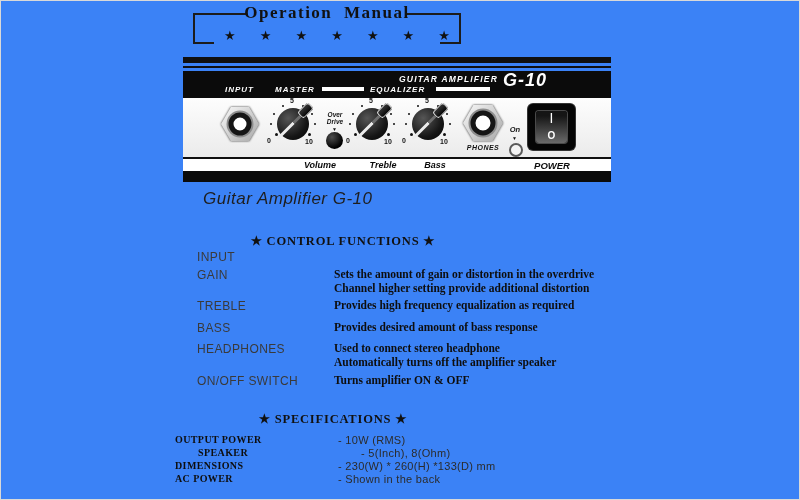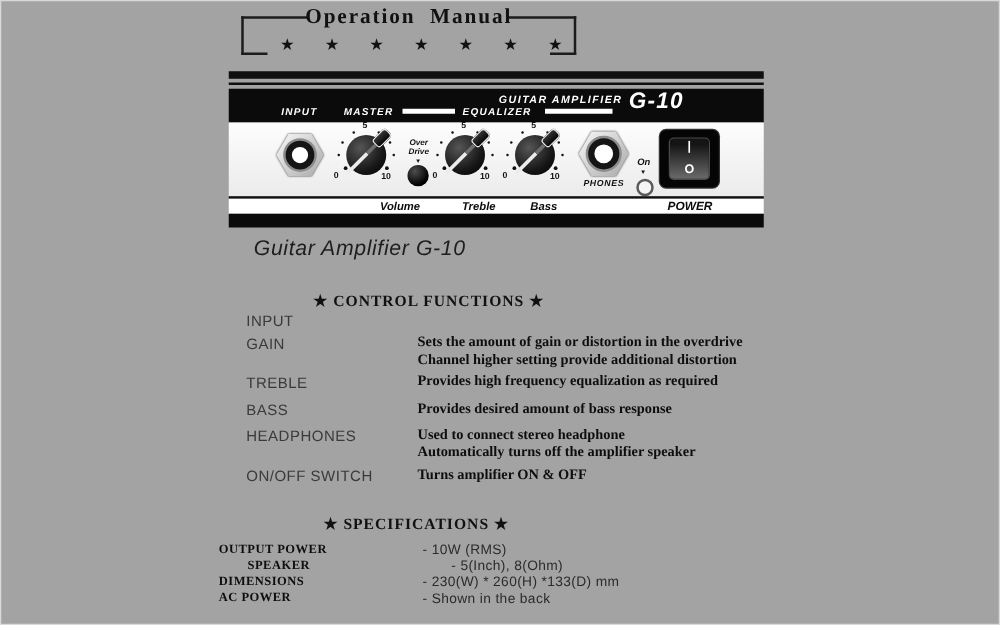--- a/index.html
+++ b/index.html
@@ -1,16 +1,16 @@
 <!DOCTYPE html>
 <html><head>
 <meta charset="utf-8">
 <style>
   html,body{margin:0;padding:0;background:#fff;}
-  .page{position:relative;width:800px;height:500px;background:#a3a3a3;overflow:hidden;
+  .page{position:relative;width:800px;height:500px;background:#3b82f6;overflow:hidden;
         font-family:"Liberation Sans",sans-serif;color:#111;outline:1px solid #d9d9d9;outline-offset:-1px;}
 
   
   .hdr-line{position:absolute;background:#1c1c1c;}
   .hdr-title{position:absolute;left:193px;top:3px;width:268px;text-align:center;
              font-family:"Liberation Serif",serif;font-weight:bold;font-size:17px;
              letter-spacing:1.5px;word-spacing:6px;color:#111;}
   .hdr-stars{position:absolute;left:224px;top:27px;width:226px;display:flex;justify-content:space-between;}
   .hdr-stars span{font-size:13px;color:#111;line-height:18px;}
 

